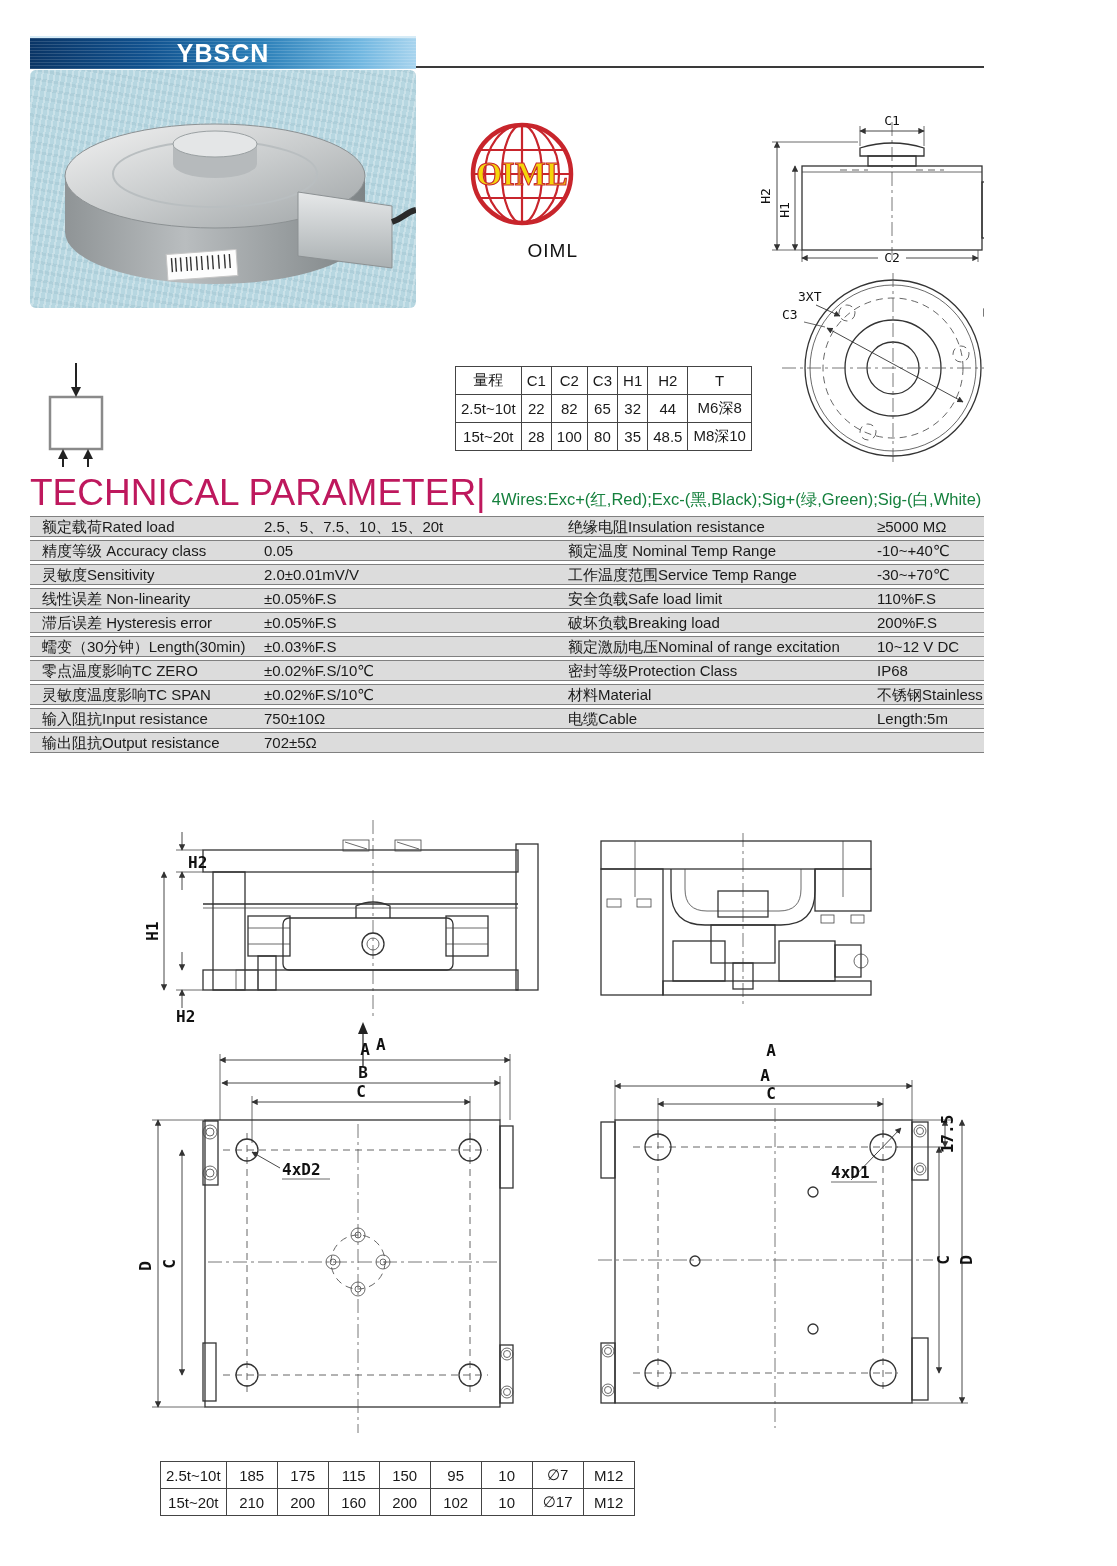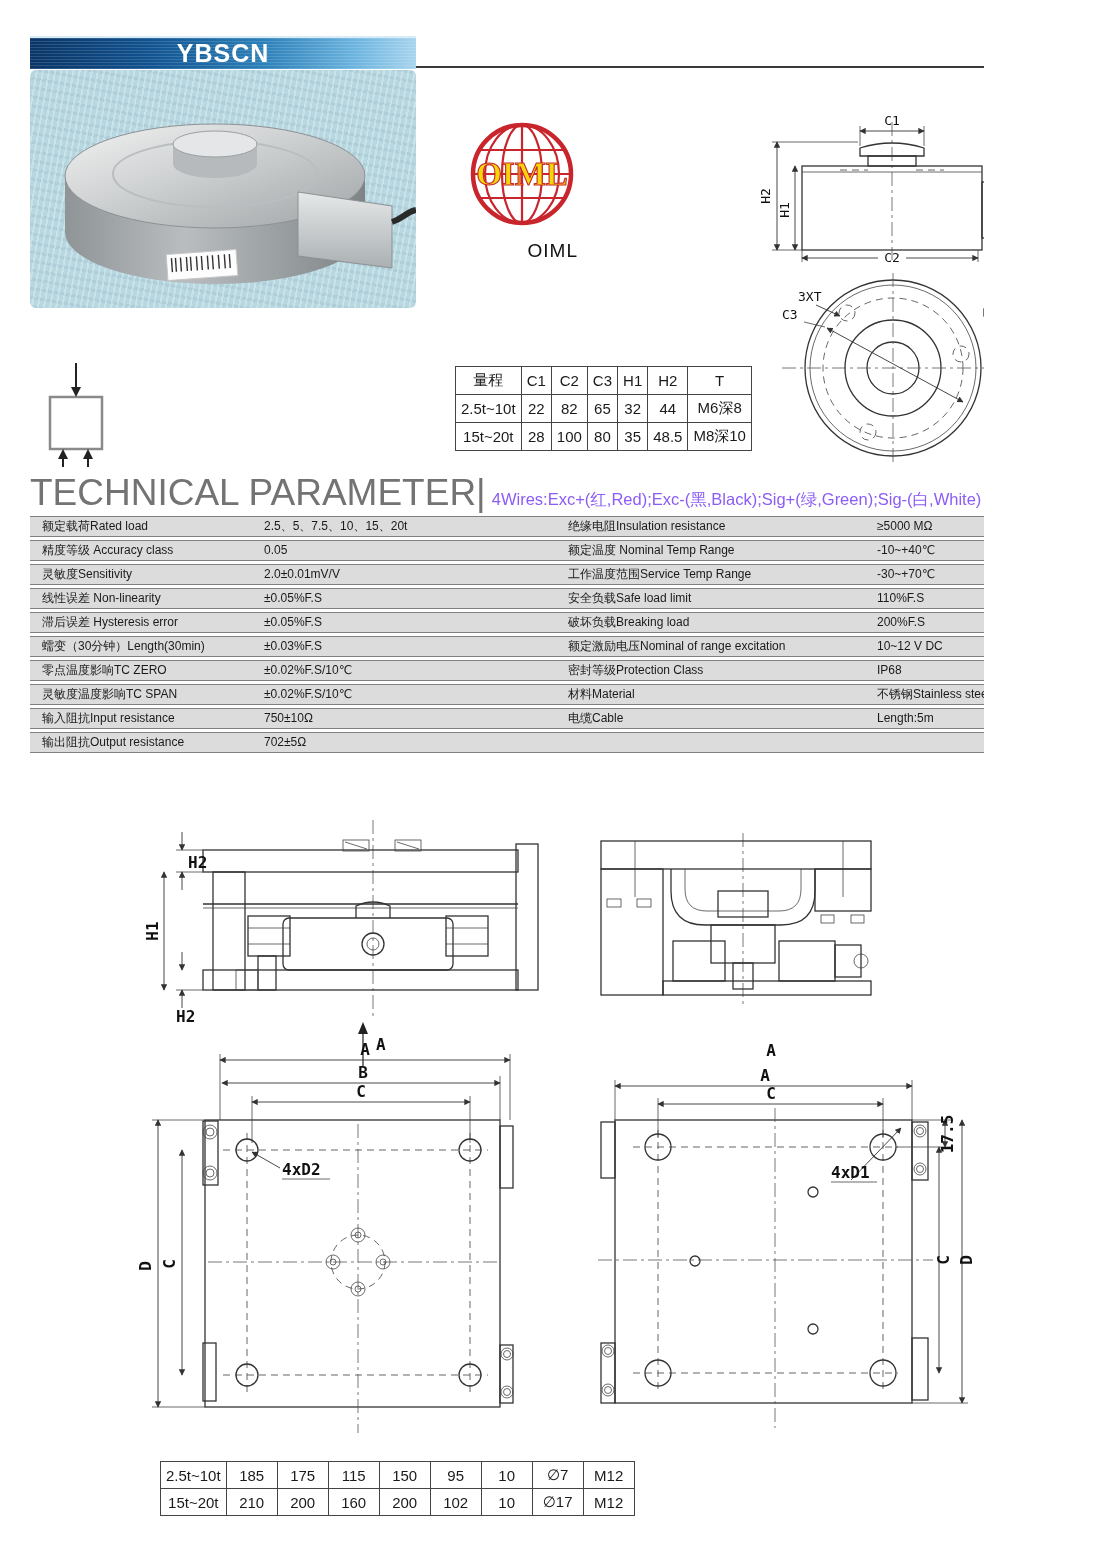--- a/index.html
+++ b/index.html
@@ -31,28 +31,28 @@
   table.dim{border-collapse:collapse;font-size:15px;}
   table.dim td,table.dim th{border:1px solid #444;text-align:center;padding:2px 5px;font-weight:normal;white-space:nowrap;margin-top:30px;}
   .t1{position:absolute;left:455px;top:366px;}
   .t1 td,.t1 th{height:23px;}
   .t2{position:absolute;left:160px;top:1461px;}
   .t2 td,.t2 th{height:22px;min-width:40px;}
   .t2 .c0{min-width:72px;}
 
   
   .tech-head{position:absolute;left:30px;top:472px;display:flex;align-items:baseline;white-space:nowrap;}
-  .tech-title{font-size:37px;color:#737373;letter-spacing:0px;}
-  .tech-wires{font-size:16.5px;margin-left:6px;color:#8b5cf6;}
+  .tech-title{font-size:37px;color:#be185d;letter-spacing:0px;}
+  .tech-wires{font-size:16.5px;margin-left:6px;color:#15803d;}
 
   
   .ptable{position:absolute;left:30px;top:516px;width:1058px;}
   .prow{display:grid;grid-template-columns:232px 294px 319px 1fr;
     background:#dcdcdc;border-top:1px solid #808080;border-bottom:1px solid #808080;
-    height:19px;line-height:19px;margin-bottom:3px;font-size:12px;white-space:nowrap;}
+    height:19px;line-height:19px;margin-bottom:3px;font-size:15px;white-space:nowrap;}
   .prow div{overflow:visible;}
   .pl{padding-left:12px;}
   .pv{padding-left:2px;}
 
   svg{position:absolute;overflow:visible;}
   .ln{stroke:#333;fill:none;stroke-width:1.3px;}
   .thin{stroke:#444;fill:none;stroke-width:.8px;}
   .dim{stroke:#333;fill:none;stroke-width:.9px;}
   .cl{stroke:#555;fill:none;stroke-width:.8px;stroke-dasharray:14 4 3 4;}
   .dsh{stroke:#555;fill:none;stroke-width:.9px;stroke-dasharray:7 5;}

